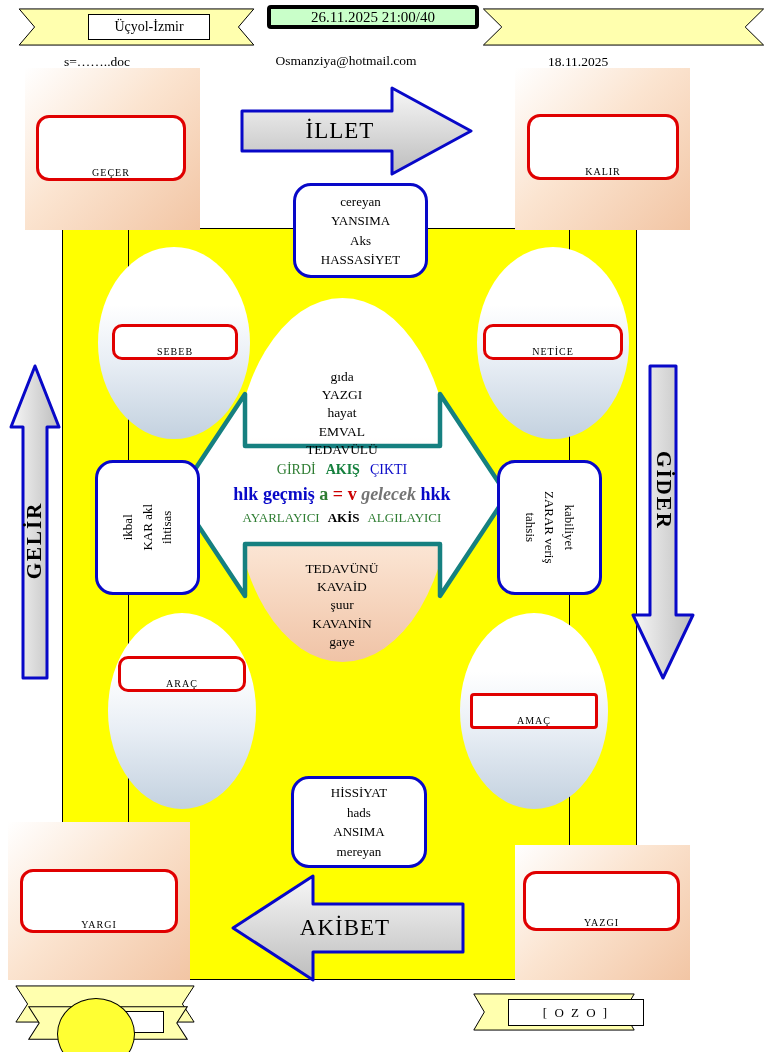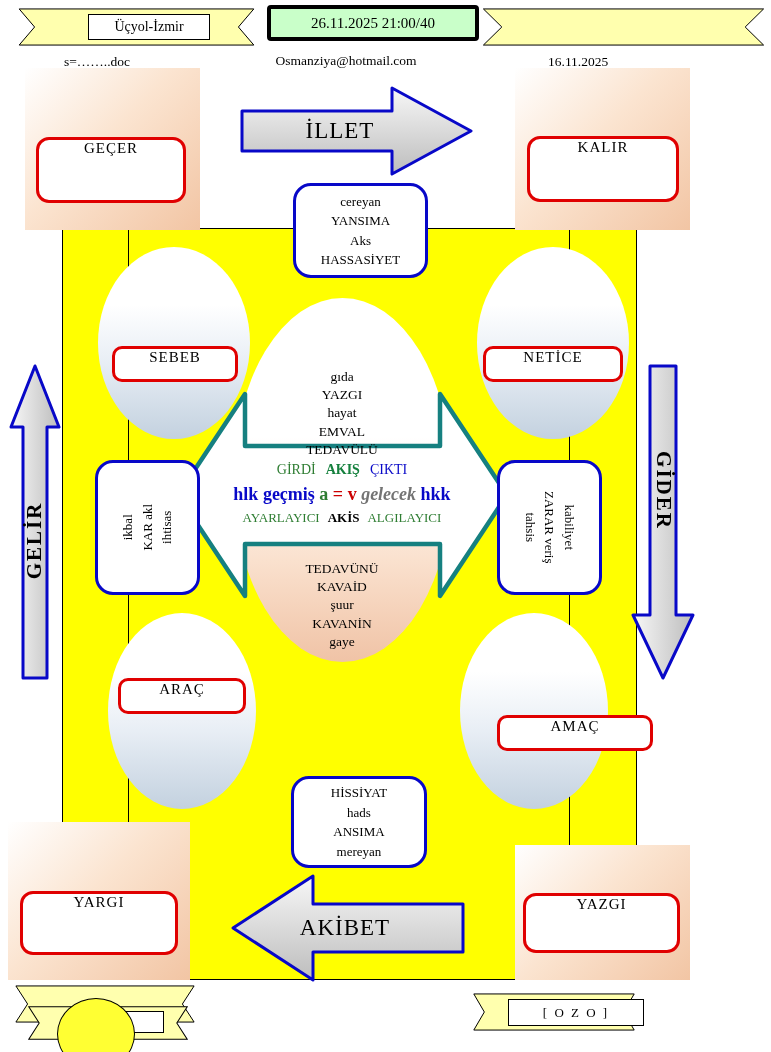--- a/index.html
+++ b/index.html
@@ -5,21 +5,21 @@
   html,body{margin:0;padding:0;background:#888;}
   .page{position:relative;width:771px;height:1052px;background:#ffffff;overflow:hidden;
         font-family:"Liberation Serif", serif;color:#000;margin:0 auto;}
   .abs{position:absolute;}
   .txt{font-size:13.5px;white-space:nowrap;}
   .txt-center{text-align:center;}
   .main-rect{background:#ffff00;border:1px solid #000;box-sizing:border-box;}
   .inner-frame{border:1px solid #000;box-sizing:border-box;background:transparent;}
   .peach-box{background:linear-gradient(135deg,#ffffff 0%,#fbe4d0 45%,#f2c5a4 100%);}
   .red-box{background:#fff;border:3.5px solid #e00000;border-radius:13px;box-sizing:border-box;
-           display:flex;align-items:flex-start;justify-content:center;font-size:15px;letter-spacing:1px;margin-top:22px;}
+           display:flex;align-items:flex-end;justify-content:center;font-size:10px;letter-spacing:1px;}
   .blue-note{background:#fff;border:3px solid #0808c8;border-radius:18px;box-sizing:border-box;
              display:flex;flex-direction:column;align-items:center;justify-content:center;
              font-size:13px;line-height:1.5;text-align:center;}
   .oval{border-radius:50%;background:linear-gradient(to bottom,#ffffff 30%,#e8eef5 60%,#c3d1df 100%);}
   .center-oval{border-radius:50%;background:linear-gradient(to bottom,#ffffff 38%,#fae1ce 72%,#f0c3a6 100%);}
   .ribbon-label{background:#fff;border:1px solid #000;box-sizing:border-box;display:flex;
                 align-items:center;justify-content:center;font-size:14px;}
   .green-box{background:#c9ffc9;border:4px solid #000;border-radius:4px;box-sizing:border-box;
              display:flex;align-items:center;justify-content:center;font-size:15px;}
   .arrow-label{display:flex;align-items:center;justify-content:center;
@@ -104,21 +104,21 @@
   </div>
   <div class="abs red-box" style="left:527px;top:114px;width:152px;height:66px">
     <span>KALIR</span>
   </div>
   <div class="abs red-box" style="left:483px;top:324px;width:140px;height:36px;border-radius:10px">
     <span>NETİCE</span>
   </div>
   <div class="abs red-box" style="left:118px;top:656px;width:128px;height:36px;border-radius:10px">
     <span>ARAÇ</span>
   </div>
-  <div class="abs red-box" style="left:497px;top:693px;width:156px;height:36px;border-radius:10px">
+  <div class="abs red-box" style="left:470px;top:693px;width:128px;height:36px;border-radius:4px">
     <span>AMAÇ</span>
   </div>
   <div class="abs red-box" style="left:20px;top:869px;width:158px;height:64px">
     <span>YARGI</span>
   </div>
   <div class="abs red-box" style="left:523px;top:871px;width:157px;height:60px">
     <span>YAZGI</span>
   </div>
 
   <svg class="abs" style="left:240px;top:85px" width="235" height="92" viewBox="0 0 235 92">
@@ -207,31 +207,31 @@
     </div>
   </div>
 
   <svg class="abs" style="left:18px;top:8px" width="237" height="38" viewBox="0 0 200 40" preserveAspectRatio="none">
     <polygon points="1,1 199,1 186,20 199,39 1,39 14,20" fill="#ffffae" stroke="#000" stroke-width="1" vector-effect="non-scaling-stroke"></polygon>
   </svg>
   <div class="abs ribbon-label" style="left:88px;top:14px;width:122px;height:26px">
     <span>Üçyol-İzmir</span>
   </div>
 
-  <div class="abs green-box" style="left:267px;top:5px;width:212px;height:36px">
+  <div class="abs green-box" style="left:267px;top:5px;width:212px;height:24px">
     <span>26.11.2025 21:00/40</span>
   </div>
 
   <svg class="abs" style="left:482px;top:8px" width="283" height="38" viewBox="0 0 200 40" preserveAspectRatio="none">
     <polygon points="1,1 199,1 186,20 199,39 1,39 14,20" fill="#ffffae" stroke="#000" stroke-width="1" vector-effect="non-scaling-stroke"></polygon>
   </svg>
 
   <div class="abs txt" style="left:64px;top:54px">s=……..doc</div>
   <div class="abs txt txt-center" style="left:246px;top:53px;width:200px">Osmanziya@hotmail.com</div>
-  <div class="abs txt" style="left:548px;top:54px">16.11.2025</div>
+  <div class="abs txt" style="left:548px;top:54px">18.11.2025</div>
 
   <svg class="abs" style="left:15px;top:985px" width="180" height="38" viewBox="0 0 200 40" preserveAspectRatio="none">
     <polygon points="1,1 199,1 186,20 199,39 1,39 14,20" fill="#ffffae" stroke="#000" stroke-width="1" vector-effect="non-scaling-stroke"></polygon>
   </svg>
   <svg class="abs" style="left:28px;top:1006px" width="160" height="34" viewBox="0 0 200 40" preserveAspectRatio="none">
     <polygon points="1,1 199,1 186,20 199,39 1,39 14,20" fill="#ffffae" stroke="#000" stroke-width="1" vector-effect="non-scaling-stroke"></polygon>
   </svg>
   <div class="abs ribbon-label" style="left:66px;top:1011px;width:98px;height:22px"></div>
   <div class="abs yellow-ellipse" style="left:57px;top:998px;width:78px;height:72px"></div>
 

